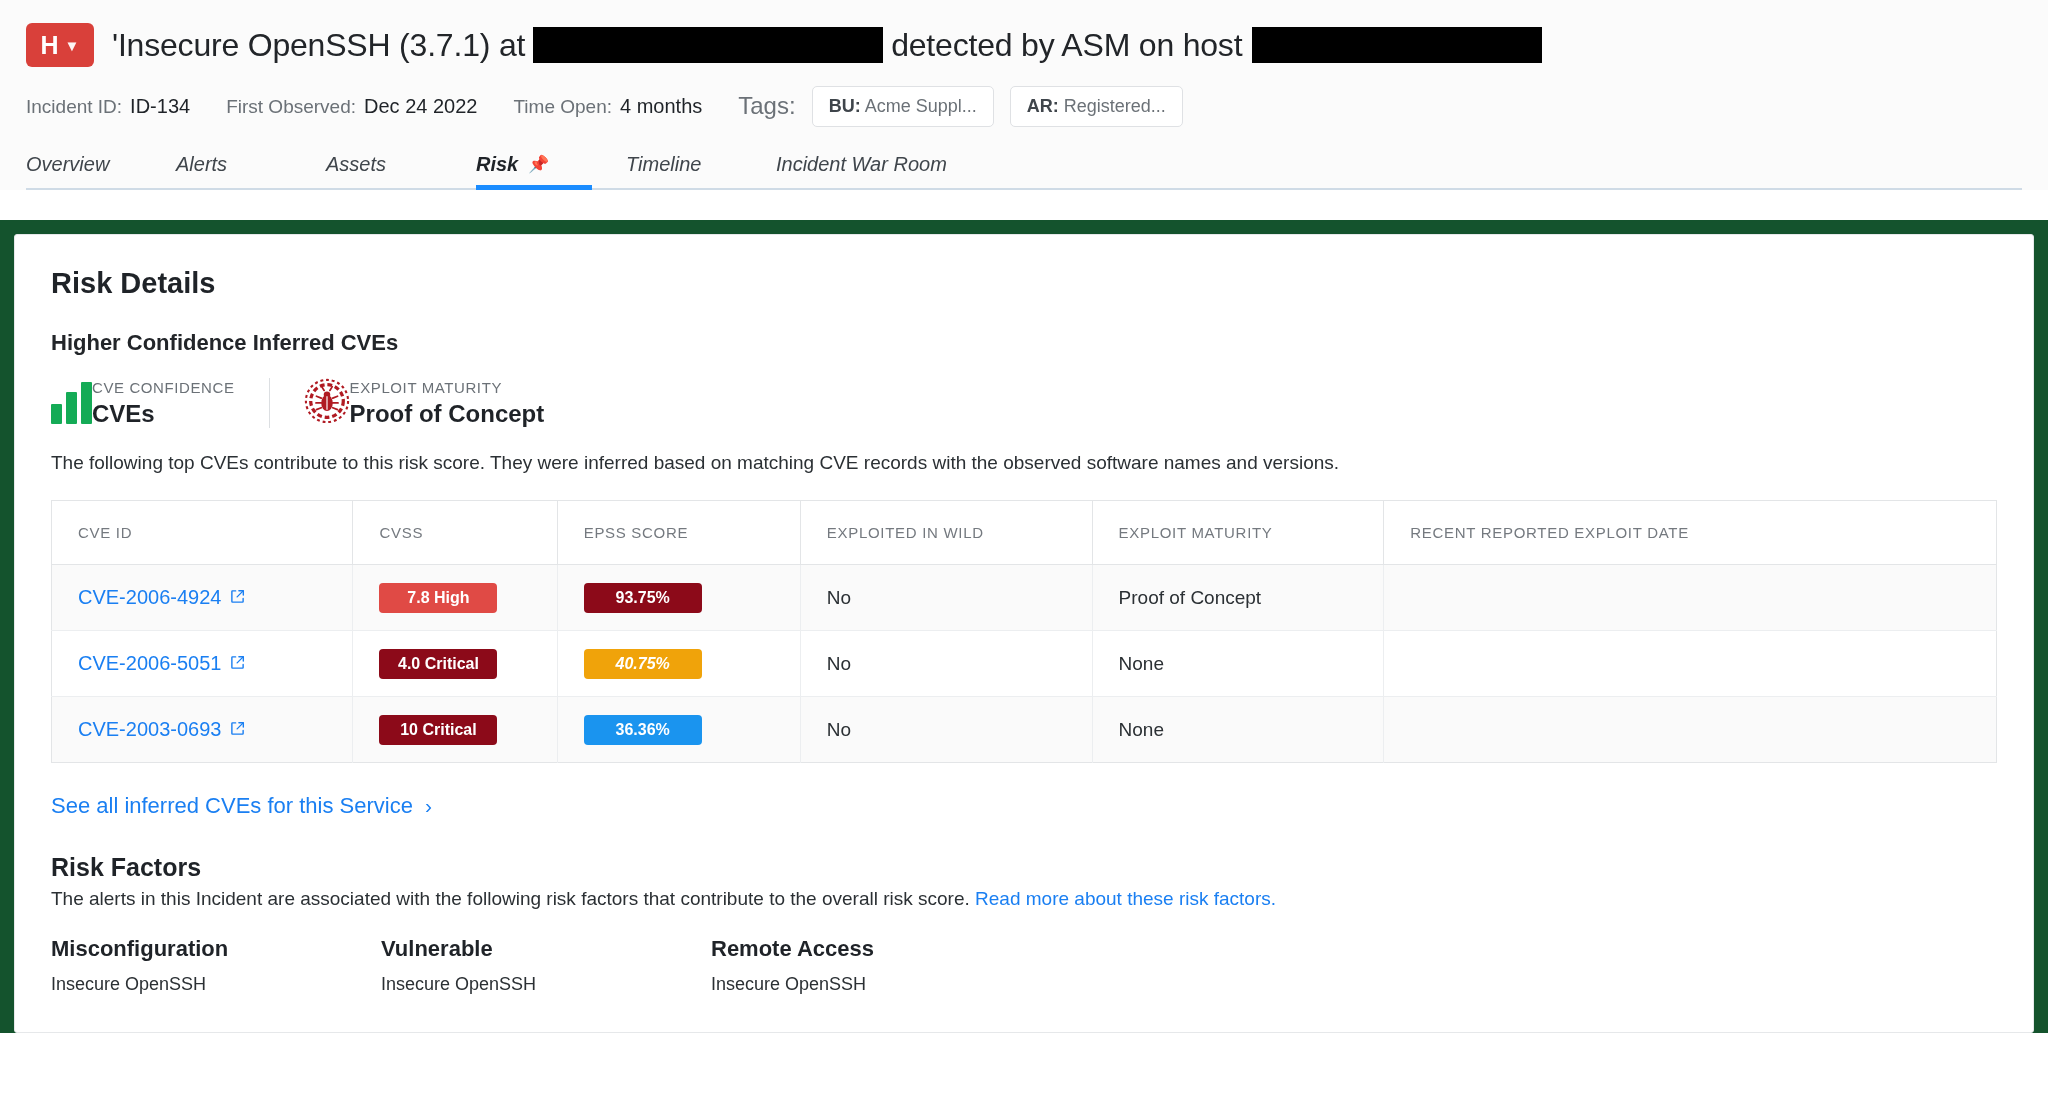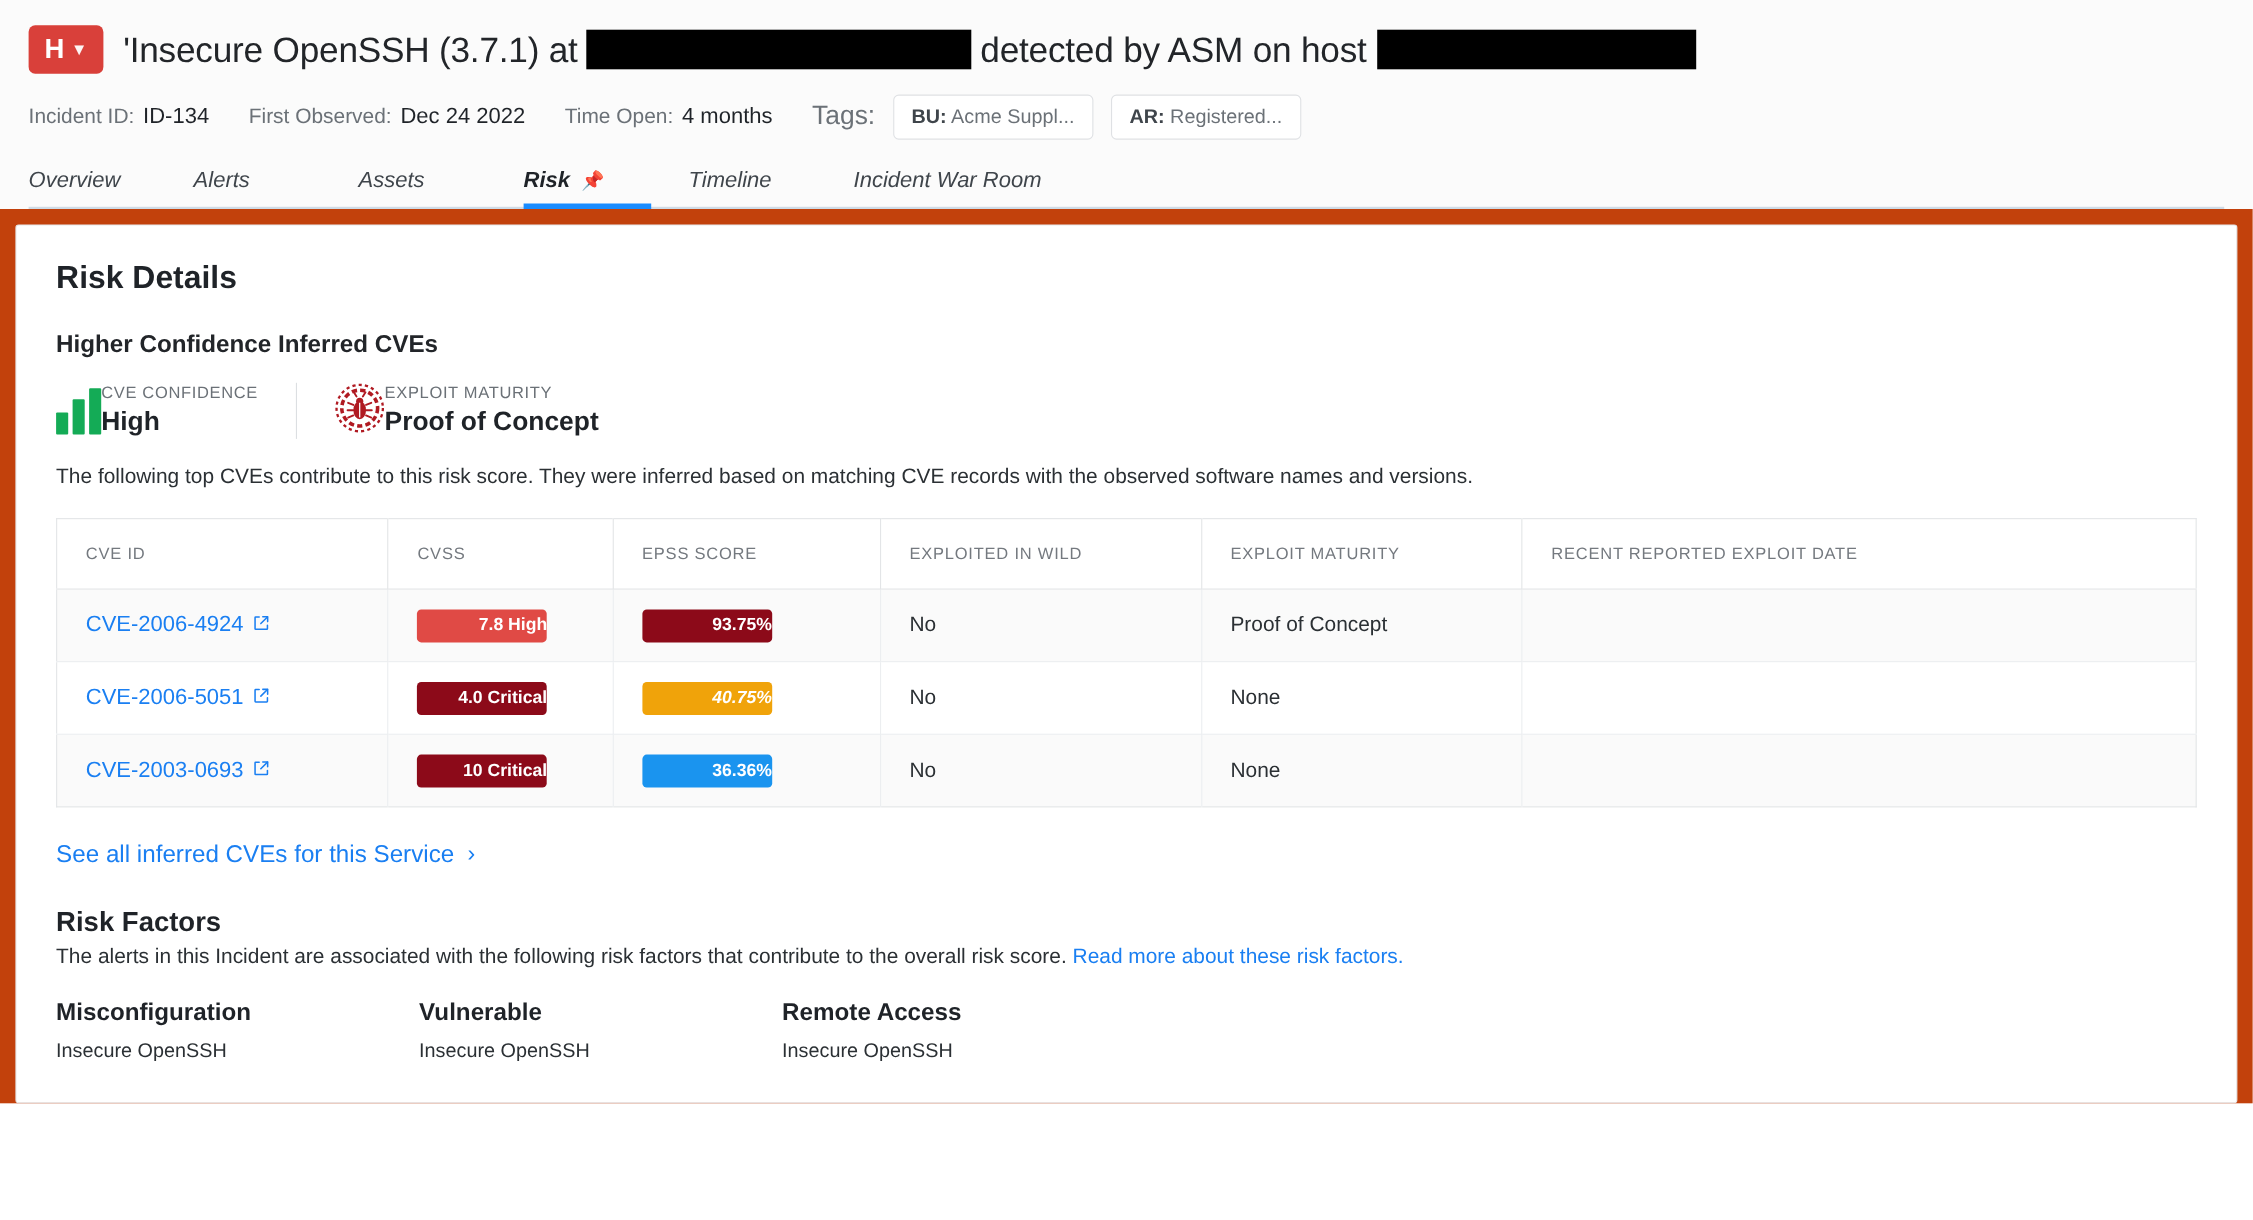--- a/index.html
+++ b/index.html
@@ -153,23 +153,24 @@
     position: absolute;
     left: 0; right: 34px; bottom: -2px;
     height: 5px;
     background: #1a8cff;
   }
   .tab .pin { font-size: 17px; font-style: normal; }
   .tab.wide { width: 220px; }
 
   
   .page-bg {
-    background: #c2410c;
+    background: #14532d;
     padding: 14px 14px 0 14px;
     height: calc(1109px - 296px);
+    margin-top: 30px;
   }
   .card {
     background: #ffffff;
     border: 1px solid #e6e8ea;
     border-radius: 3px;
     height: 100%;
     padding: 26px 36px;
     overflow: hidden;
   }
   h1.section-title {
@@ -269,21 +270,21 @@
   }
   .ext-icon { display: inline-block; width: 15px; height: 15px; }
 
   .pill {
     display: inline-block;
     color: #ffffff;
     font-size: 16px;
     font-weight: 700;
     border-radius: 4px;
     padding: 6px 0;
-    text-align: right;
+    text-align: center;
     min-width: 118px;
   }
 
   .see-all {
     display: inline-flex;
     align-items: center;
     gap: 12px;
     color: #1a7ff2;
     font-size: 22px;
     margin: 30px 0 0 0;
@@ -384,21 +385,21 @@
 
     <div class="conf-strip">
       <div class="conf-item">
         <span class="bars-icon">
             <i></i>
             <i></i>
             <i></i>
           </span>
         <div class="conf-text">
           <div class="caption">CVE CONFIDENCE</div>
-          <div class="value">High</div>
+          <div class="value">CVEs</div>
         </div>
       </div>
       <div class="conf-item second">
         <span>
           <svg width="46" height="46" viewBox="0 0 48 48" aria-hidden="true">
             <circle cx="24" cy="24" r="22" fill="none" stroke="#b01a22" stroke-width="2.2" stroke-dasharray="3 3"></circle>
             <circle cx="24" cy="24" r="17" fill="none" stroke="#b01a22" stroke-width="3.4" stroke-dasharray="5 3"></circle>
             <ellipse cx="24" cy="26" rx="6" ry="8.5" fill="#b01a22"></ellipse>
             <circle cx="24" cy="17.5" r="3.4" fill="#b01a22"></circle>
             <path d="M21 13 L18.5 9 M27 13 L29.5 9" stroke="#b01a22" stroke-width="1.8" fill="none" stroke-linecap="round"></path>

